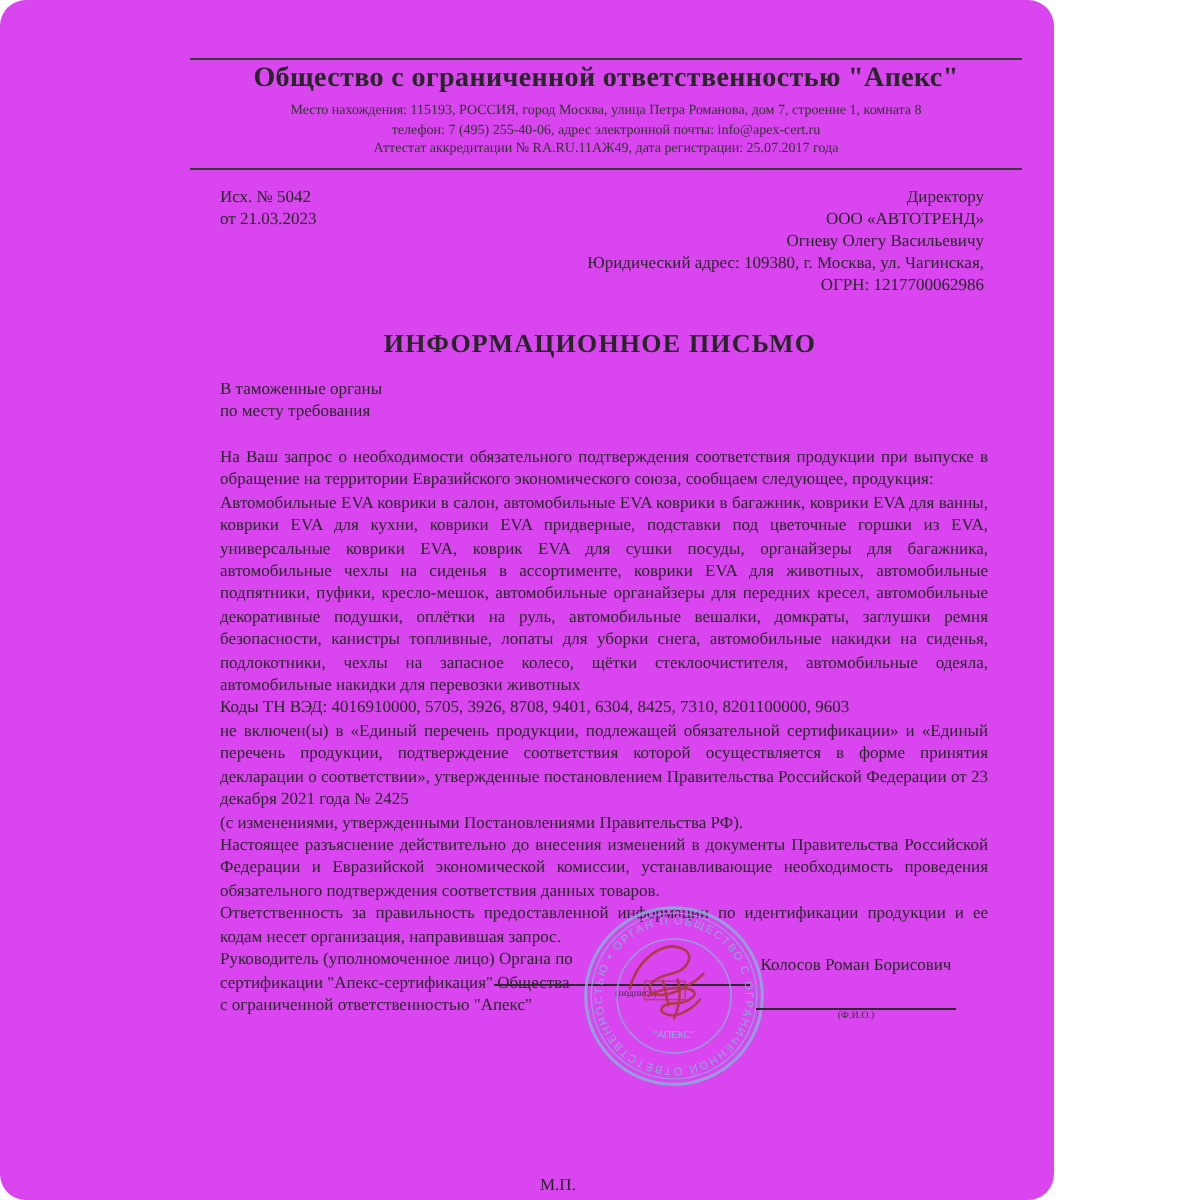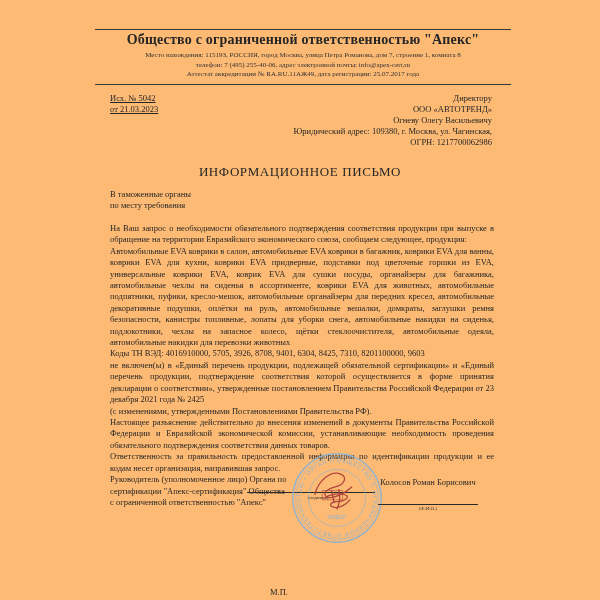--- a/index.html
+++ b/index.html
@@ -1,34 +1,34 @@
 <!DOCTYPE html>
 <html><head>
 <meta charset="utf-8">
 <style>
   html,body{margin:0;padding:0;}
   .page{
-    position:relative;width:600px;height:600px;background:#fdba74;
-    font-family:"Liberation Serif","DejaVu Serif",serif;color:#262626;overflow:hidden;
+    position:relative;width:527px;height:600px;background:#d946ef;
+    font-family:"Liberation Serif","DejaVu Serif",serif;color:#262626;overflow:hidden;border-radius:13px;
   }
   
   .letterhead{
     position:absolute;top:29px;left:95px;width:416px;
     border-top:1.5px solid #3a3a3a;border-bottom:1.5px solid #3a3a3a;
     text-align:center;padding:1px 0 4px 0;
   }
   .company-name{font-size:14px;font-weight:bold;margin:1px 0 3px 0;letter-spacing:0.2px;}
   .letterhead-line{font-size:7px;line-height:9.5px;color:#333;}
   
   .ref-row{position:absolute;top:93px;left:110px;width:382px;display:flex;justify-content:space-between;}
-  .ref-block{font-size:8.5px;line-height:11px;text-decoration:underline;}
+  .ref-block{font-size:8.5px;line-height:11px;}
   .addressee{font-size:8.5px;line-height:11px;text-align:right;}
   
   .doc-title{position:absolute;top:164px;left:0;width:600px;text-align:center;
-    font-size:13px;font-weight:normal;letter-spacing:0.6px;}
+    font-size:13px;font-weight:bold;letter-spacing:0.6px;}
   .recipient-note{position:absolute;top:189px;left:110px;font-size:8.5px;line-height:11px;}
   
   .body-text{position:absolute;top:223px;left:110px;width:384px;font-size:8.5px;line-height:11.4px;}
   .body-text p{margin:0;text-align:justify;}
   .body-text p.gap-before{}
   .body-text p.no-justify{text-align:left;}
   
   .sig-left{position:absolute;top:474px;left:110px;width:180px;font-size:8.5px;line-height:11.5px;}
   .sign-line{position:absolute;top:492px;left:247px;width:128px;border-top:1px solid #2a2a2a;}
   .sign-label{position:absolute;top:495px;left:288px;width:60px;text-align:center;font-size:5px;color:#333;}

